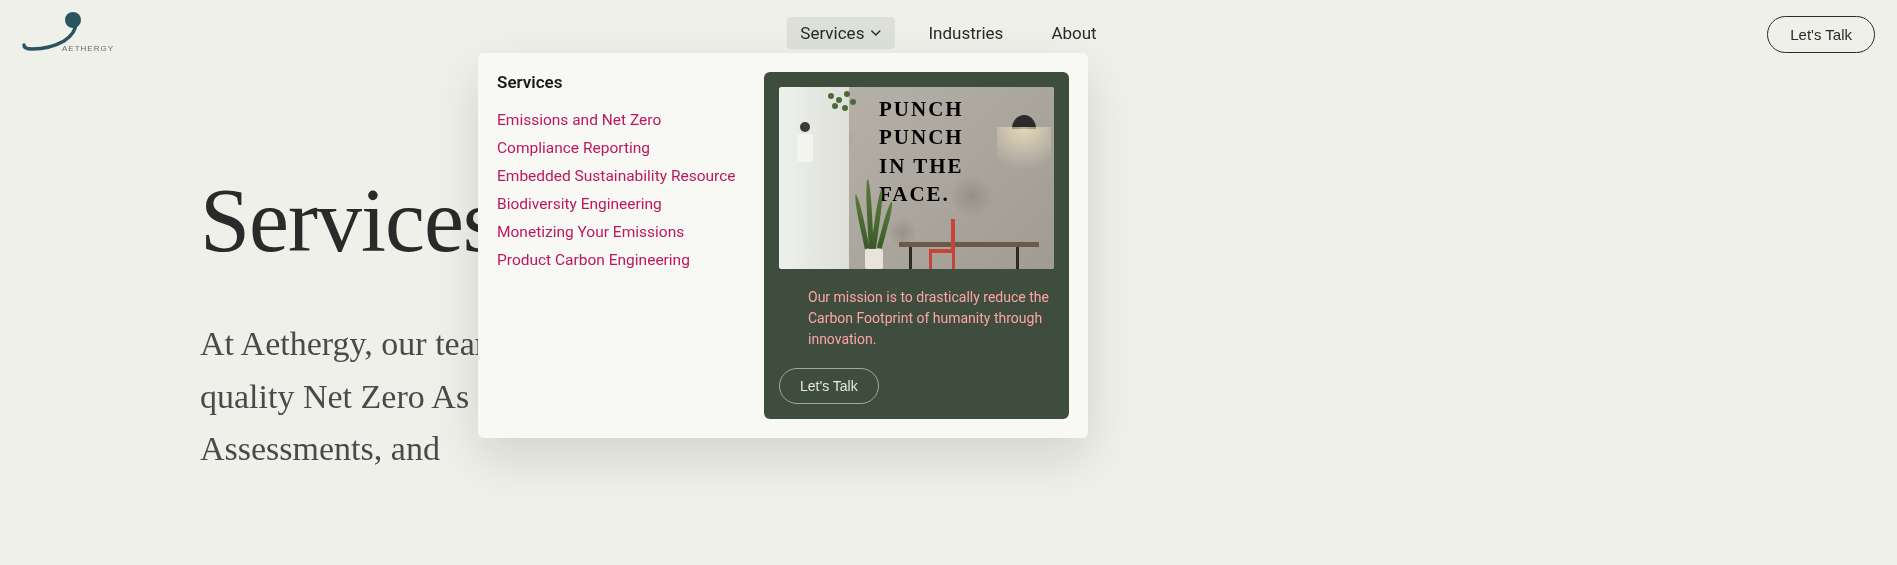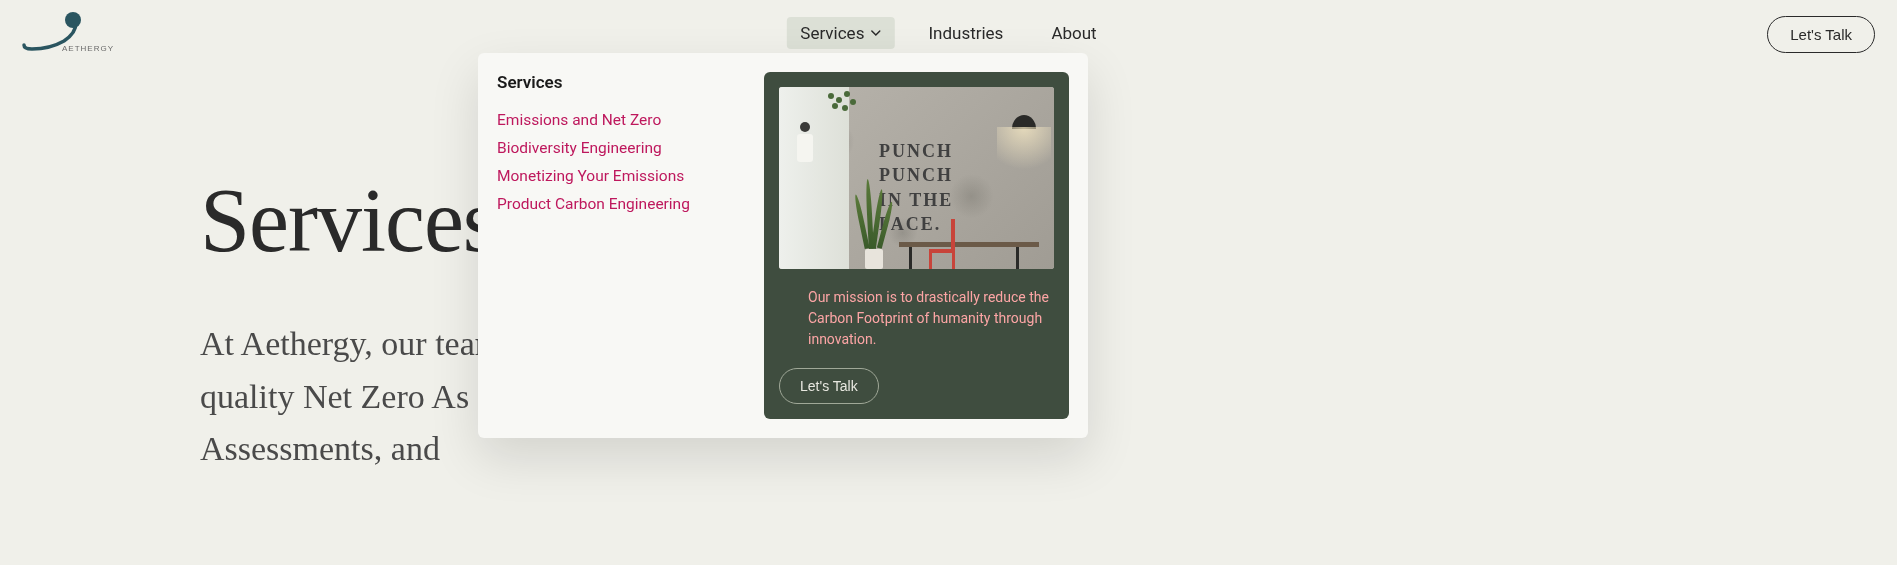--- a/index.html
+++ b/index.html
@@ -186,26 +186,25 @@
       height: 28px;
       background: #f5f5f0;
       margin: 2px auto 0;
       border-radius: 3px;
     }
     .scene-text {
       position: absolute;
       left: 100px;
       top: 8px;
       font-family: Georgia, serif;
-      font-size: 18px;
+      font-size: 21px;
       font-weight: 700;
       letter-spacing: 2px;
-      color: #404040;
+      color: #000000;
       line-height: 1.35;
-      margin-top: 44px;
     }
     .scene-lamp {
       position: absolute;
       right: 18px;
       top: 28px;
     }
     .scene-lamp-shade {
       width: 24px;
       height: 14px;
       background: #2a2a28;
@@ -347,20 +346,22 @@
     <span>At Aethergy, our team</span><br>
     <span>quality Net Zero As</span><br>
     <span>Assessments, and</span>
   </p>
 </main>
 
 <div class="mega-menu">
   <div class="menu-left">
     <div class="menu-heading">Services</div>
     <a class="menu-link">Emissions and Net Zero</a>
+    <a class="menu-link">Compliance Reporting</a>
+    <a class="menu-link">Embedded Sustainability Resource</a>
     <a class="menu-link">Biodiversity Engineering</a>
     <a class="menu-link">Monetizing Your Emissions</a>
     <a class="menu-link">Product Carbon Engineering</a>
   </div>
   <div class="menu-right">
     <div class="menu-image">
       <div class="scene-wall"></div>
       <div class="scene-window"></div>
       <div class="scene-hanging-plant">
         <div style="left:4px; top:6px;"></div>

